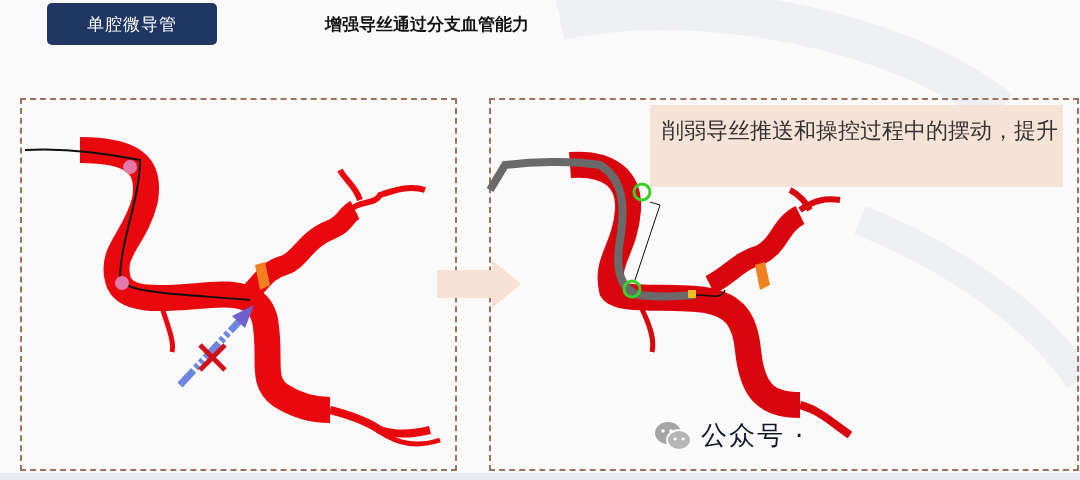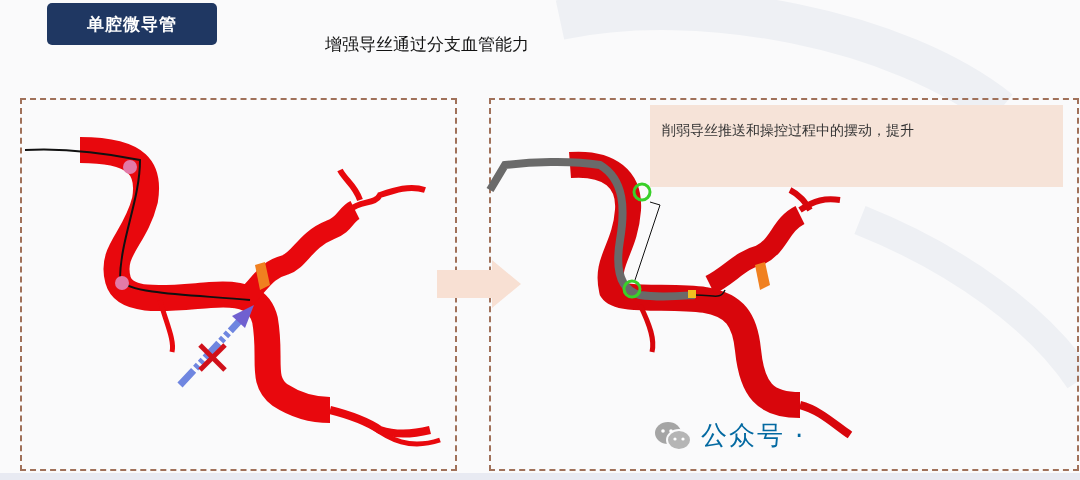--- a/index.html
+++ b/index.html
@@ -1,25 +1,25 @@
 <!DOCTYPE html>
 <html><head>
 <meta charset="utf-8">
 <style>
   html,body{margin:0;padding:0;}
   body{width:1080px;height:480px;position:relative;overflow:hidden;background:#fafafb;font-family:"DejaVu Sans","Liberation Sans",sans-serif;}
   .bgswirl{position:absolute;inset:0;pointer-events:none;}
-  .tag{position:absolute;left:47px;top:3px;width:170px;height:42px;background:#1f3762;border-radius:5px;color:#fff;font-weight:bold;font-size:17px;display:flex;align-items:center;justify-content:center;letter-spacing:1px;}
-  .title{position:absolute;left:325px;top:13px;font-size:17px;font-weight:normal;color:#111;margin-top:20px;}
+  .tag{position:absolute;left:47px;top:3px;width:170px;height:42px;background:#1f3762;border-radius:5px;color:#fff;font-weight:normal;font-size:17px;display:flex;align-items:center;justify-content:center;letter-spacing:1px;}
+  .title{position:absolute;left:325px;top:13px;font-size:17px;font-weight:bold;color:#111;}
   .panel{position:absolute;border:2px dashed #a0715a;box-sizing:border-box;}
   .panel.left{left:20px;top:98px;width:437px;height:373px;}
   .panel.right{left:489px;top:98px;width:590px;height:373px;}
-  .callout{position:absolute;left:650px;top:105px;width:413px;height:82px;background:#f6e3d8;color:#333;font-size:14px;line-height:35px;padding:8px 0 0 12px;box-sizing:border-box;}
+  .callout{position:absolute;left:650px;top:105px;width:413px;height:82px;background:#f6e3d8;color:#333;font-size:22px;line-height:35px;padding:8px 0 0 12px;box-sizing:border-box;}
   .arrow{position:absolute;left:437px;top:260px;}
-  .watermark{position:absolute;left:653px;top:418px;display:flex;align-items:center;color:#0369a1;font-size:26px;letter-spacing:2px;}
+  .watermark{position:absolute;left:653px;top:418px;display:flex;align-items:center;color:#0f172a;font-size:26px;letter-spacing:2px;}
   .watermark .dot{margin:0 10px;}
   svg{display:block;}
   .diagram{position:absolute;}
   .bottombar{position:absolute;left:0;top:473px;width:1080px;height:7px;background:#e8eaf2;}
 </style>
 </head>
 <body>
 
 <svg class="bgswirl" width="1080" height="480" viewBox="0 0 1080 480">
   <path d="M560 20 C700 -10 900 30 1000 110" stroke="#eef0f4" stroke-width="40" fill="none"></path>

